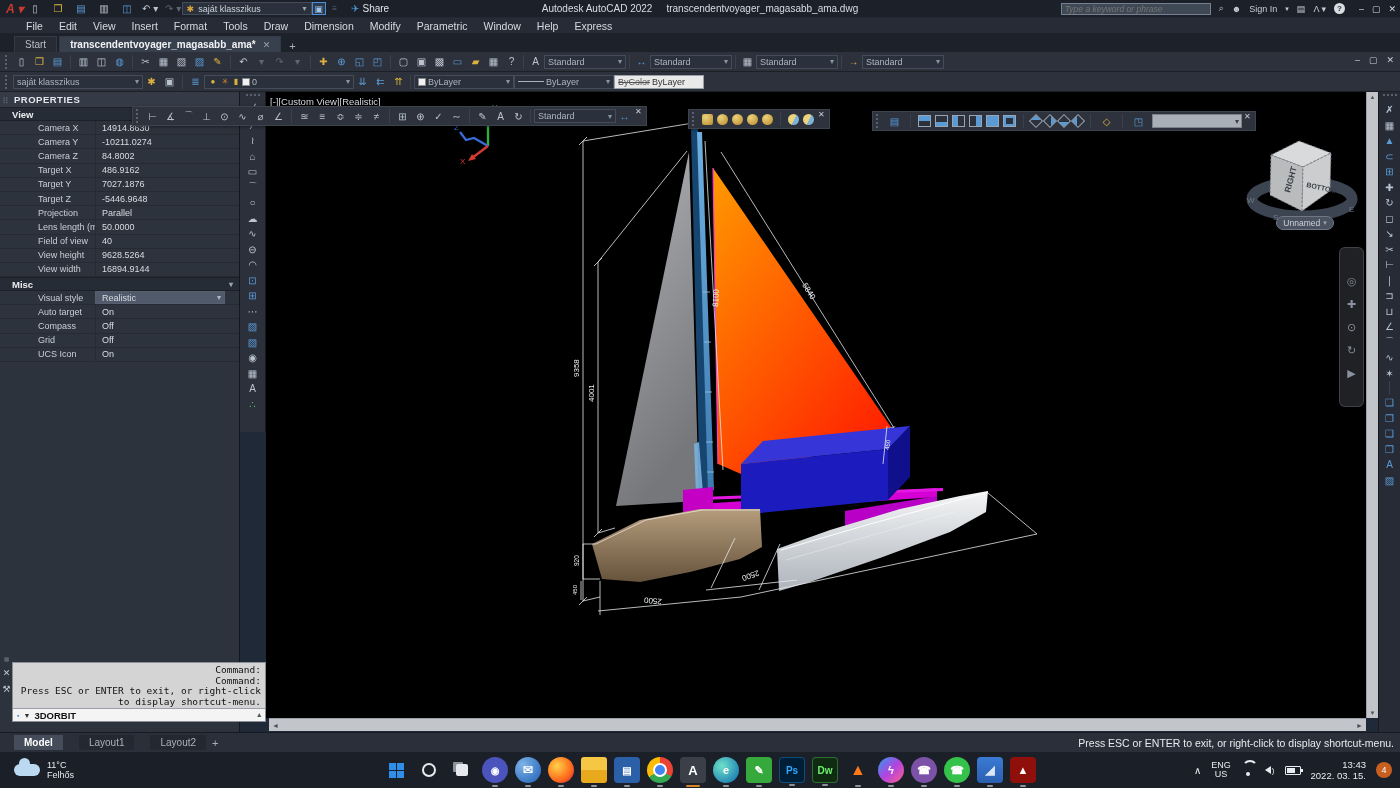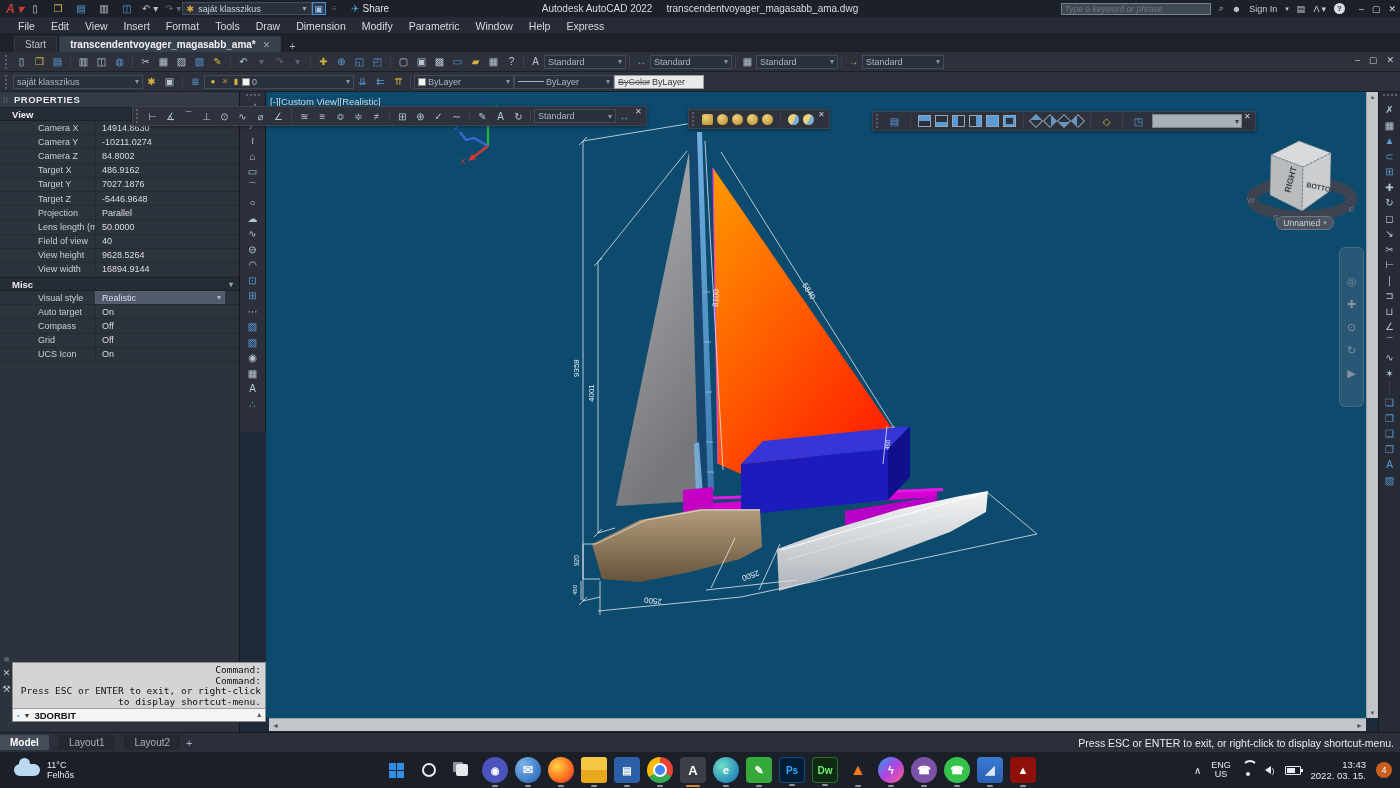--- a/index.html
+++ b/index.html
@@ -17,21 +17,21 @@
   .hl-icon{border:1px solid #4a90d9;background:#2b3a4d;color:#9fc4e8;font-size:9px;padding:0 2px;height:13px;display:flex;align-items:center;}
   .share{display:flex;align-items:center;gap:3px;color:#dfe4ea;font-size:10px;margin-left:8px;}
   .share .plane{color:#4a9ad4;}
   .title-center{position:absolute;left:50%;transform:translateX(-50%);display:flex;gap:14px;font-size:10px;color:#d8dde4;white-space:nowrap;}
   .title-right{position:absolute;right:4px;top:0;height:17px;display:flex;align-items:center;gap:8px;font-size:9px;color:#c6ccd5;}
   .searchbox{width:150px;height:12px;background:#3f4956;border:1px solid #76808e;color:#9aa6b4;font-style:italic;font-size:8.5px;padding:0 3px;}
   .helpcirc{width:11px;height:11px;border-radius:50%;background:#d8dde2;color:#2a2f38;font-size:8px;display:flex;align-items:center;justify-content:center;font-weight:bold;}
   .winbtns{display:flex;gap:8px;font-size:9px;color:#d5dae0;margin-left:6px;}
 
   
-  .menubar{position:absolute;left:0;top:18px;width:1400px;height:16px;background:#262b35;display:flex;align-items:center;padding-left:10px;border-bottom:1px solid #1a1d24;}
+  .menubar{position:absolute;left:0;top:18px;width:1400px;height:16px;background:#262b35;display:flex;align-items:center;padding-left:18px;border-bottom:1px solid #1a1d24;}
   .menu-item{padding:0 8px;font-size:10.5px;color:#d6dae1;cursor:default;}
 
   
   .tabbar{position:absolute;left:0;top:33px;width:1400px;height:19px;background:#1d212a;display:flex;align-items:flex-end;padding-left:14px;}
   .doctab{height:16px;display:flex;align-items:center;padding:0 10px;font-size:10px;color:#b9bfc8;background:#262b34;margin-right:2px;border:1px solid #343a45;border-bottom:none;}
   .doctab.active{background:#39404d;color:#f0f2f5;font-weight:bold;}
   .doctab .x{margin-left:7px;color:#9aa2ad;font-weight:normal;font-size:9px;}
   .plus-tab{color:#aab1bb;font-size:11px;padding:0 6px;}
 
   
@@ -75,21 +75,21 @@
   .pval.dd::after{content:"▾";margin-left:auto;padding-right:3px;color:#aeb6c2;font-size:8px;}
 
   
   .vstrip{display:flex;flex-direction:column;align-items:center;gap:0;}
   .drawstrip{position:absolute;left:240px;top:0;width:26px;height:340px;background:#2b303b;border-right:1px solid #171b21;z-index:4;padding-top:2px;}
   .drawstrip .icn, .modstrip .icn{height:15.5px;width:20px;font-size:10px;}
   .modstrip{position:absolute;left:1378px;top:0;width:22px;height:640px;background:#262b35;border-left:1px solid #171b21;padding-top:2px;}
   .vgrip{height:5px;width:14px;border-top:2px dotted #5a6270;margin-bottom:3px;}
 
   
-  .viewport{position:absolute;left:266px;top:0;width:1100px;height:626px;background:#0c4a6e;overflow:hidden;}
+  .viewport{position:absolute;left:266px;top:0;width:1100px;height:626px;background:#000000;overflow:hidden;}
   .vplabel{position:absolute;left:4px;top:4px;font-size:9.5px;color:#d5d9df;z-index:6;}
 
   
   .float-tb{position:absolute;height:20px;background:#2d323d;border:1px solid #3d434f;display:flex;align-items:center;padding:0 2px;z-index:20;box-shadow:0 1px 3px rgba(0,0,0,.4);}
   .float-tb .closex{font-size:8px;color:#c6ccd4;margin:0 2px;align-self:flex-start;}
   .dimtb{left:132px;top:14px;}
   .meshtb{left:688px;top:17px;}
   .viewstb{left:872px;top:19px;}
   .ball{width:11px;height:11px;border-radius:50%;background:radial-gradient(circle at 35% 30%,#ecd27c,#b8892b);}
   .ball.grid{border-radius:2px;}
@@ -124,21 +124,21 @@
   .cmdwin{position:absolute;left:12px;top:570px;width:254px;z-index:30;border:1px solid #8a8f96;}
   .cmdtext{background:#d4d4d4;padding:2px 4px;height:45px;}
   .cmd-line{font-family:"DejaVu Sans Mono",monospace;font-size:9.5px;color:#111;line-height:10.5px;white-space:nowrap;text-align:right;}
   .cmdinput{background:#f4f4f4;border-top:1px solid #9aa0a6;height:13px;display:flex;align-items:center;font-family:"DejaVu Sans Mono",monospace;font-size:9.5px;font-weight:bold;color:#111;padding:0 4px;gap:4px;}
   .cmdinput .mark{color:#4a90d9;font-size:7px;}
   .cmdinput .chev{color:#333;font-size:7px;}
   .cmdinput .endarrow{margin-left:auto;color:#555;font-size:7px;}
 
   
   .bottomstrip{position:absolute;left:0;top:732px;width:1400px;height:20px;background:#2a2f3a;display:flex;align-items:center;border-top:1px solid #171b21;}
-  .ltabs{display:flex;align-items:center;height:100%;gap:10px;}
+  .ltabs{display:flex;align-items:center;height:100%;padding-left:14px;gap:16px;}
   .ltab{padding:2px 10px;font-size:10px;color:#aab0ba;background:#232831;}
   .ltab.active{background:#454d5b;color:#ffffff;font-weight:bold;}
   .ltab-plus{color:#aab0ba;font-size:11px;padding:0 6px;}
   .hint{margin-left:auto;padding-right:6px;font-size:10.5px;color:#e8ebef;}
 
   
   .taskbar{position:absolute;left:0;top:752px;width:1400px;height:36px;background:#1b1f27;display:flex;align-items:center;}
   .weather{display:flex;align-items:center;gap:7px;padding-left:14px;width:200px;}
   .cloud{width:26px;height:12px;background:#bcd9f2;border-radius:8px;position:relative;}
   .cloud::before{content:"";position:absolute;left:5px;top:-6px;width:11px;height:11px;border-radius:50%;background:#bcd9f2;}

